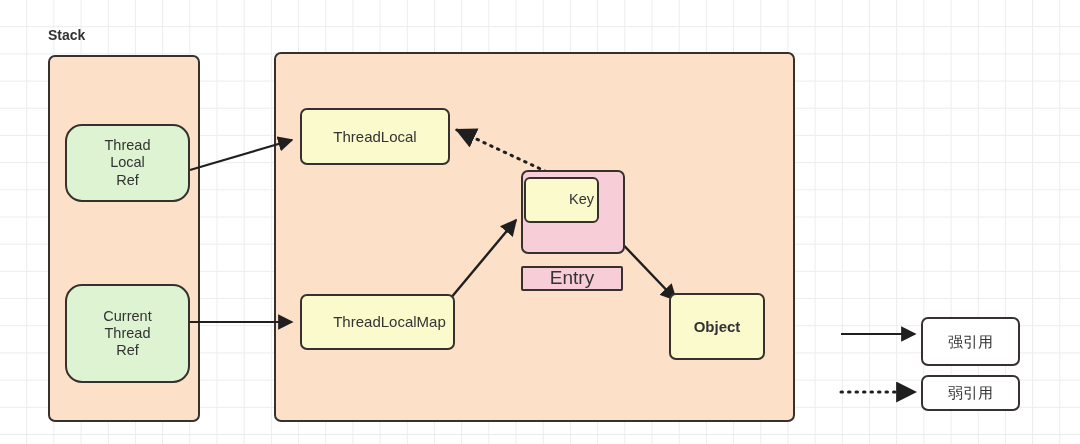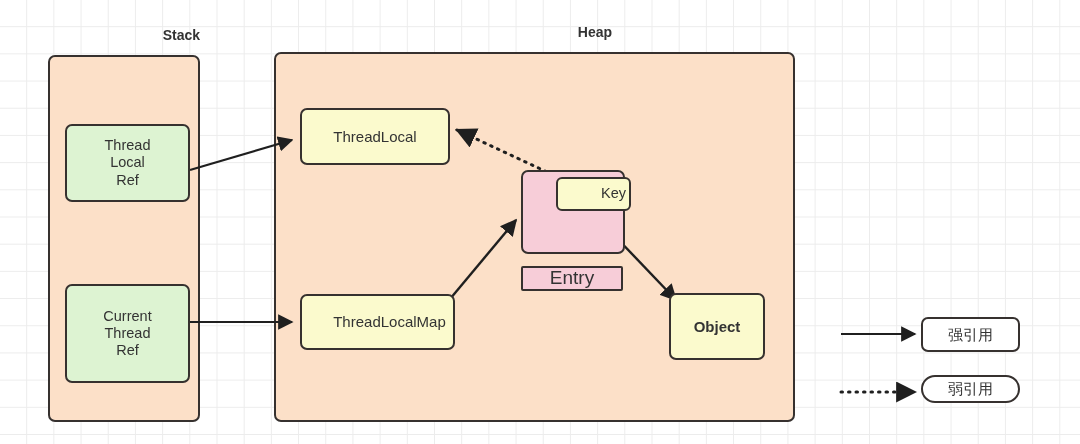--- a/index.html
+++ b/index.html
@@ -44,21 +44,21 @@
     color: #333333;
     line-height: 1.18;
   }
   .container-box {
     border: 2.5px solid #36312f;
     border-radius: 7px;
     background-color: #fce0c8;
   }
   .green-box {
     border: 2px solid #36312f;
-    border-radius: 7px;
+    border-radius: 17px;
     background-color: #ddf3d2;
     font-size: 14.5px;
   }
   .yellow-box {
     border: 2.2px solid #36312f;
     border-radius: 7px;
     background-color: #fbfacd;
     font-size: 15px;
   }
   .pink-box {
@@ -82,39 +82,38 @@
     border: 2.2px solid #36312f;
     border-radius: 7px;
     background-color: #ffffff;
     font-size: 15px;
   }
   .caption {
     position: absolute;
     font-weight: bold;
     font-size: 14px;
     color: #333333;
-    text-align: right;
+    text-align: left;
   }
   svg.edges {
     position: absolute;
     left: 0;
     top: 0;
     pointer-events: none;
   }
 </style>
 </head>
 <body>
 
 <div id="canvas">
 
   <div class="node container-box" style="left:48px; top:55px; width:152px; height:367px;"></div>
   <div class="node container-box" style="left:274px; top:52px; width:521px; height:370px;"></div>
 
   <div class="caption" style="left:48px; top:27px; width:152px;">Stack</div>
-  <div class="caption" style="left:460px; top:24px; width:152px;">Heap</div>
 
   <svg class="edges layer" width="1080" height="444">
     <defs>
       <marker id="arrowhead" viewBox="0 0 10 10" refX="9" refY="5" markerWidth="7" markerHeight="7" orient="auto-start-reverse">
         <path d="M 0 0 L 10 5 L 0 10 z" fill="#1f1f1f"></path>
       </marker>
     </defs>
 
     <g>
       <line x1="190" y1="170" x2="292" y2="140" stroke="#1f1f1f" stroke-width="2.2" marker-end="url(#arrowhead)"></line>
@@ -152,24 +151,24 @@
   <div class="node green-box" style="left:65px; top:284px; width:125px; height:99px; white-space:pre-line;">Current
 Thread
 Ref</div>
 
   <div class="node yellow-box" style="left:300px; top:108px; width:150px; height:57px;">ThreadLocal</div>
 
   <div class="node yellow-box" style="left:300px; top:294px; width:155px; height:56px;padding-left:24px;">ThreadLocalMap</div>
 
   <div class="node pink-box" style="left:521px; top:170px; width:104px; height:84px;"></div>
 
-  <div class="node inner-yellow" style="left:556px; top:177px; width:75px; height:34px;padding-left:40px;">Key</div>
+  <div class="node inner-yellow" style="left:524px; top:177px; width:75px; height:46px;padding-left:40px;">Key</div>
 
 
   <div class="node pink-flat" style="left:521px; top:266px; width:102px; height:25px;">Entry</div>
 
   <div class="node yellow-box" style="left:669px; top:293px; width:96px; height:67px;font-weight:bold;">Object</div>
 
-  <div class="node legend-box" style="left:921px; top:317px; width:99px; height:35px;">强引用</div>
+  <div class="node legend-box" style="left:921px; top:317px; width:99px; height:49px;">强引用</div>
 
-  <div class="node legend-box" style="left:921px; top:375px; width:99px; height:28px;border-radius:15px;">弱引用</div>
+  <div class="node legend-box" style="left:921px; top:375px; width:99px; height:36px;">弱引用</div>
 
 </div>
 
 </body></html>

